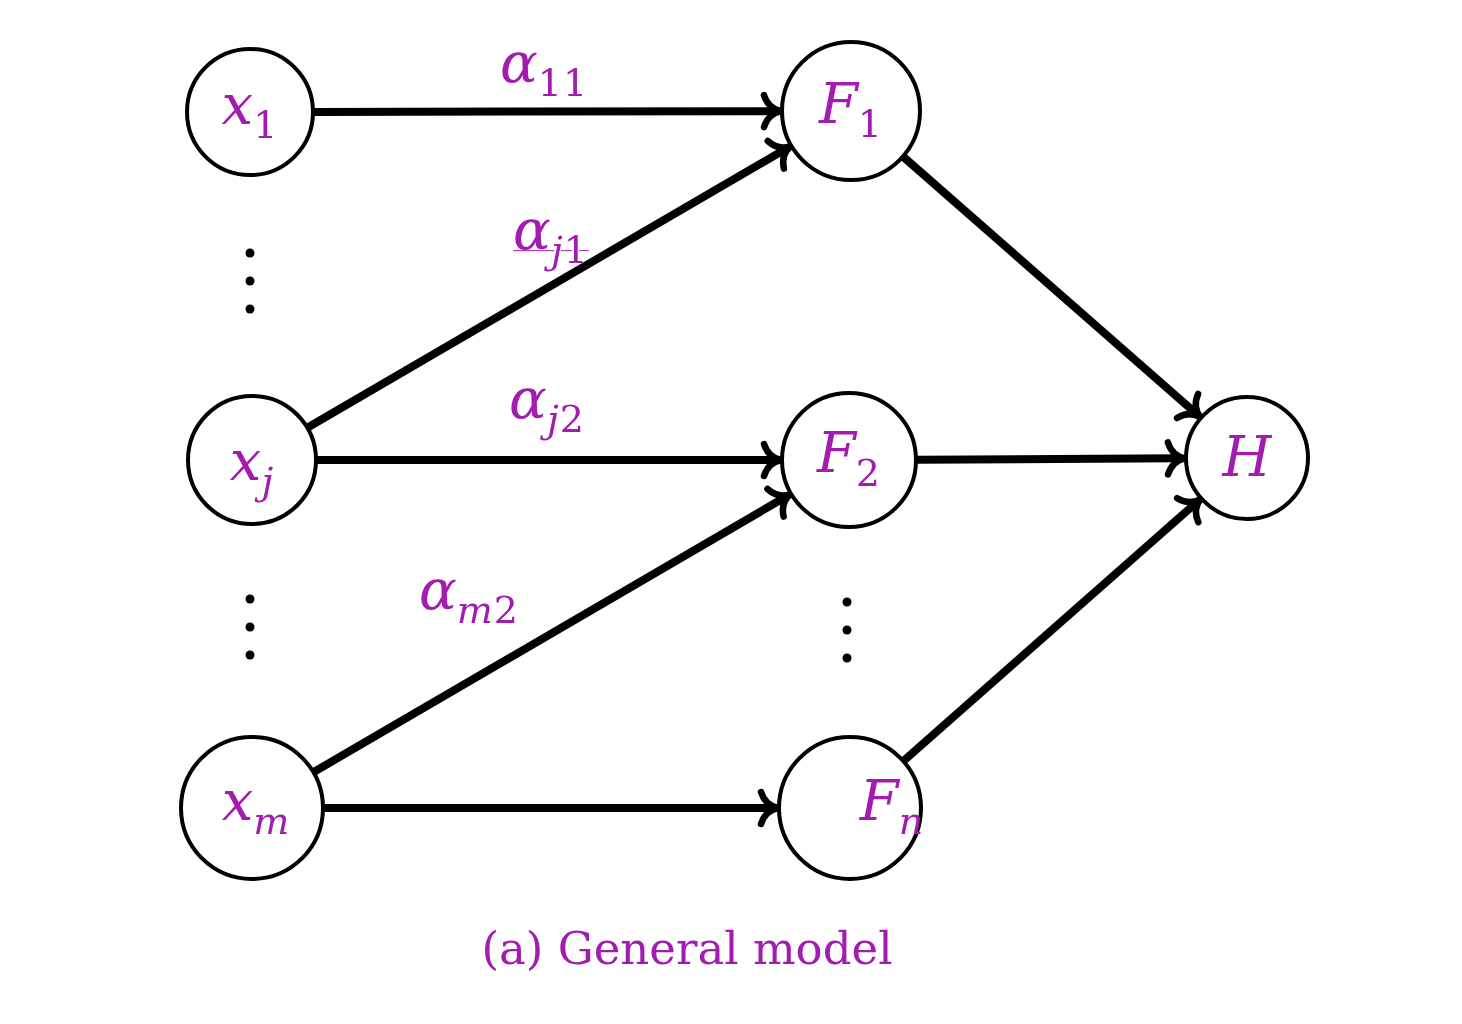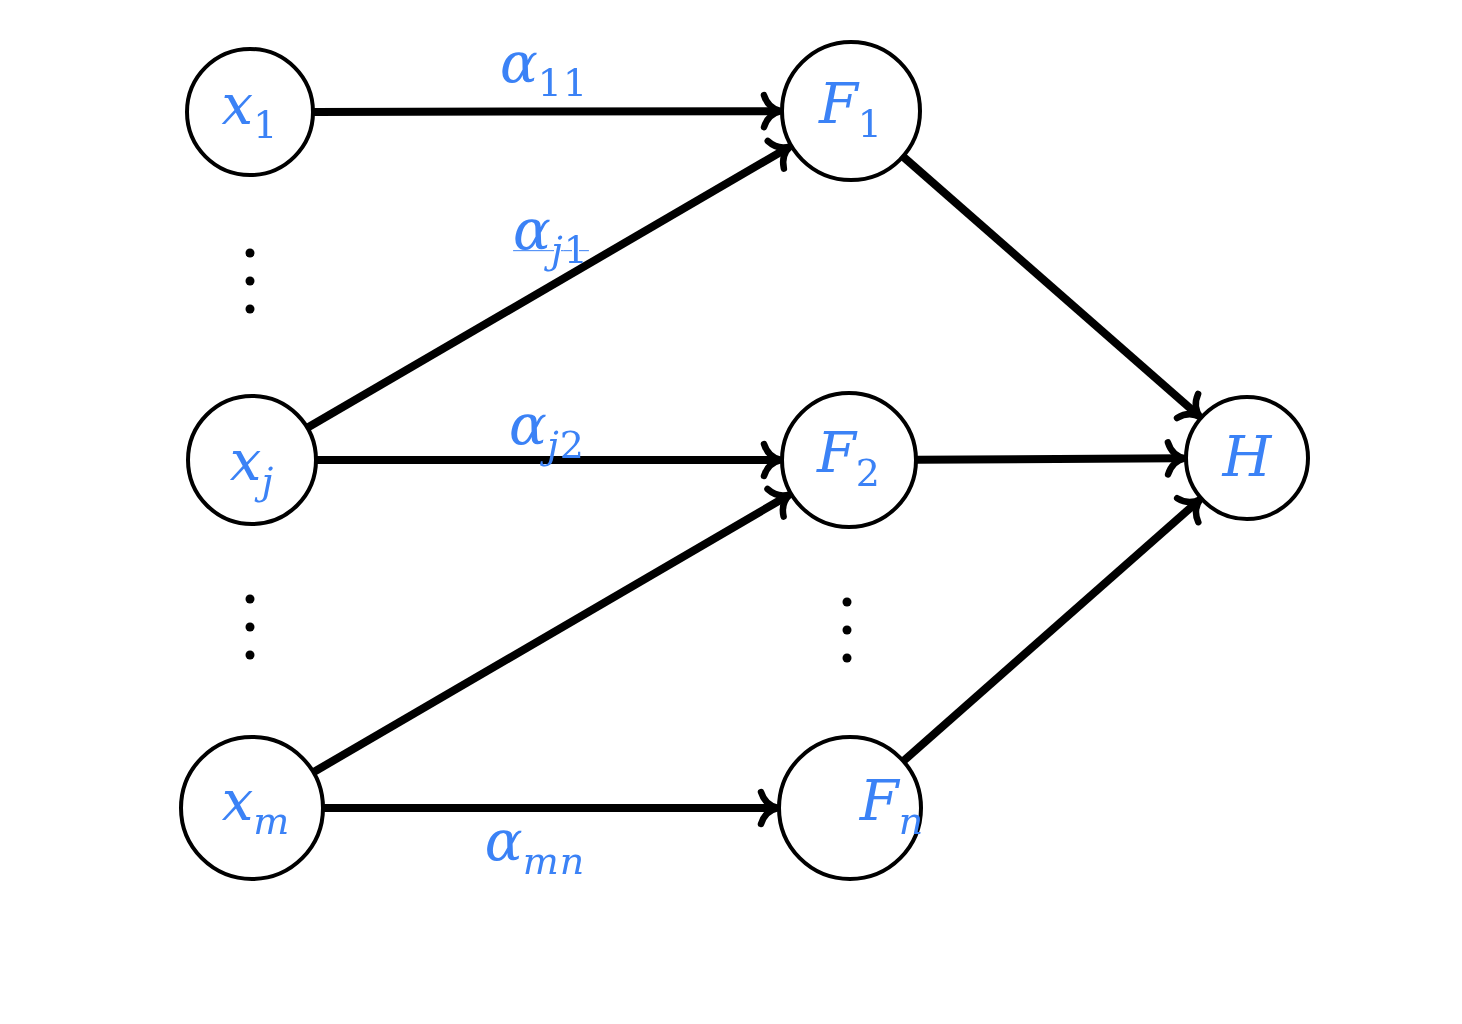--- a/index.html
+++ b/index.html
@@ -3,21 +3,21 @@
 <meta charset="utf-8">
 <style>
   html, body { margin: 0; padding: 0; background: #ffffff; }
   .canvas {
     position: relative;
     width: 1462px;
     height: 1024px;
     background: #ffffff;
     overflow: hidden;
     font-family: "DejaVu Serif", serif;
-    color: #3b82f6;
+    color: #a21caf;
   }
   .canvas svg { position: absolute; left: 0; top: 0; }
   .labels { position: absolute; left: 0; top: 0; width: 100%; height: 100%; pointer-events: none; }
   .mlabel {
     position: absolute;
     transform: translate(-50%, -52%);
     white-space: nowrap;
     line-height: 1;
   }
   .mlabel .base {
@@ -82,24 +82,25 @@
         <circle cx="250" cy="655" r="4.5" fill="#000000"></circle>
         <circle cx="847" cy="602" r="4.5" fill="#000000"></circle>
         <circle cx="847" cy="630" r="4.5" fill="#000000"></circle>
         <circle cx="847" cy="658" r="4.5" fill="#000000"></circle>
       </g>
   </svg>
 
   <div class="labels" id="label-layer">
       <div class="mlabel" style="left: 544px; top: 70px;"><span class="base">α</span><span class="sub"><span class="dg">1</span><span class="dg">1</span></span></div>
       <div class="mlabel" style="left: 551px; top: 237px; text-decoration: underline;"><span class="base">α</span><span class="sub"><span>j</span><span class="dg">1</span></span></div>
-      <div class="mlabel" style="left: 547px; top: 432px;"><span class="base">α</span><span class="sub"><span>j</span><span class="dg">2</span></span></div>
-      <div class="mlabel" style="left: 535px; top: 848px;"><span class="base">α</span><span class="sub"><span>m</span><span>n</span></span></div>
+      <div class="mlabel" style="left: 547px; top: 406px;"><span class="base">α</span><span class="sub"><span>j</span><span class="dg">2</span></span></div>
+      <div class="mlabel" style="left: 469px; top: 597px;"><span class="base">α</span><span class="sub"><span>m</span><span class="dg">2</span></span></div>
       <div class="mlabel" style="left: 250px; top: 112px;"><span class="base">x</span><span class="sub"><span class="dg">1</span></span></div>
       <div class="mlabel" style="left: 252px; top: 460px; margin-top: 8px;"><span class="base">x</span><span class="sub"><span>j</span></span></div>
       <div class="mlabel" style="left: 256px; top: 808px;"><span class="base">x</span><span class="sub"><span>m</span></span></div>
       <div class="mlabel" style="left: 851px; top: 111px; text-align: center;"><span class="base">F</span><span class="sub"><span class="dg">1</span></span></div>
       <div class="mlabel" style="left: 849px; top: 460px;"><span class="base">F</span><span class="sub"><span class="dg">2</span></span></div>
       <div class="mlabel" style="left: 892px; top: 808px;"><span class="base">F</span><span class="sub"><span>n</span></span></div>
       <div class="mlabel" style="left: 1247px; top: 458px;"><span class="base">H</span></div>
     </div>
 
+  <div class="caption">(a) General model</div>
 </div>
 
 </body></html>

